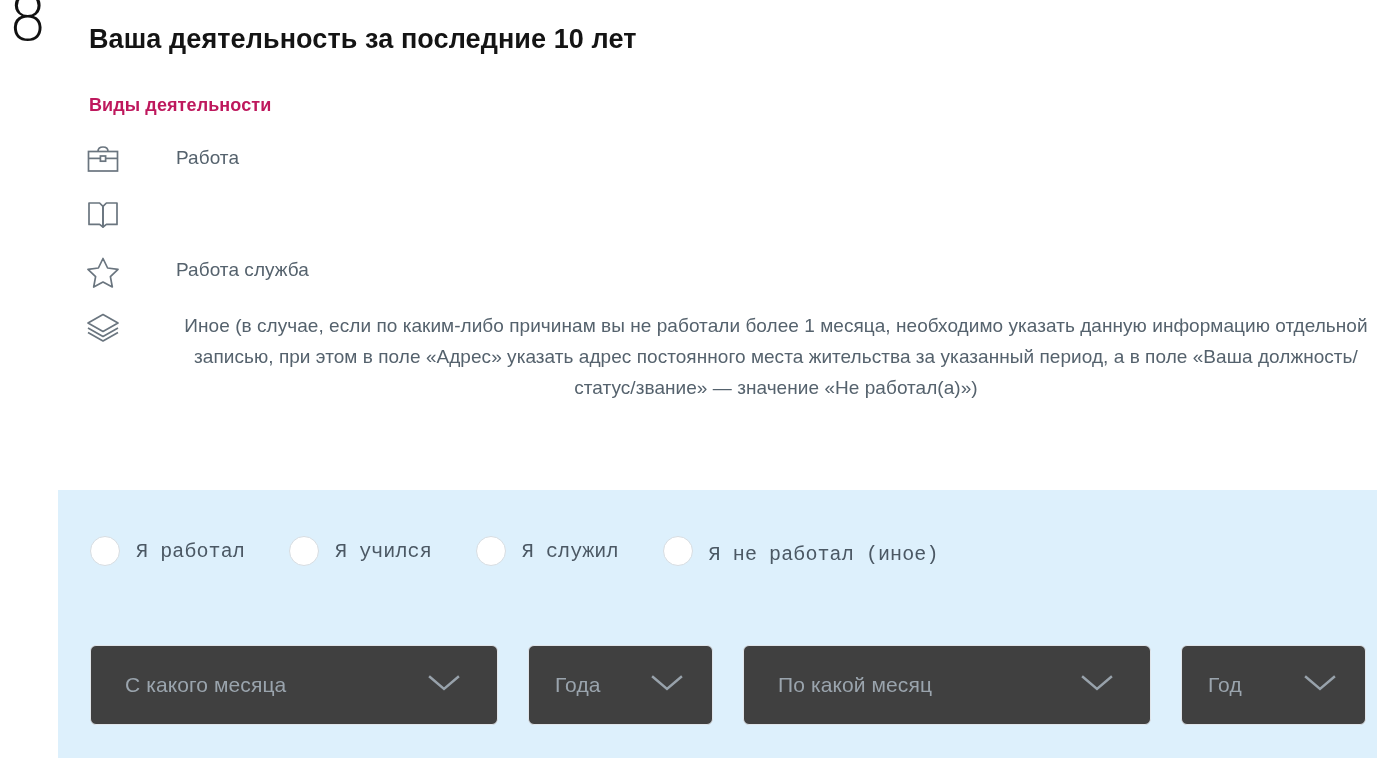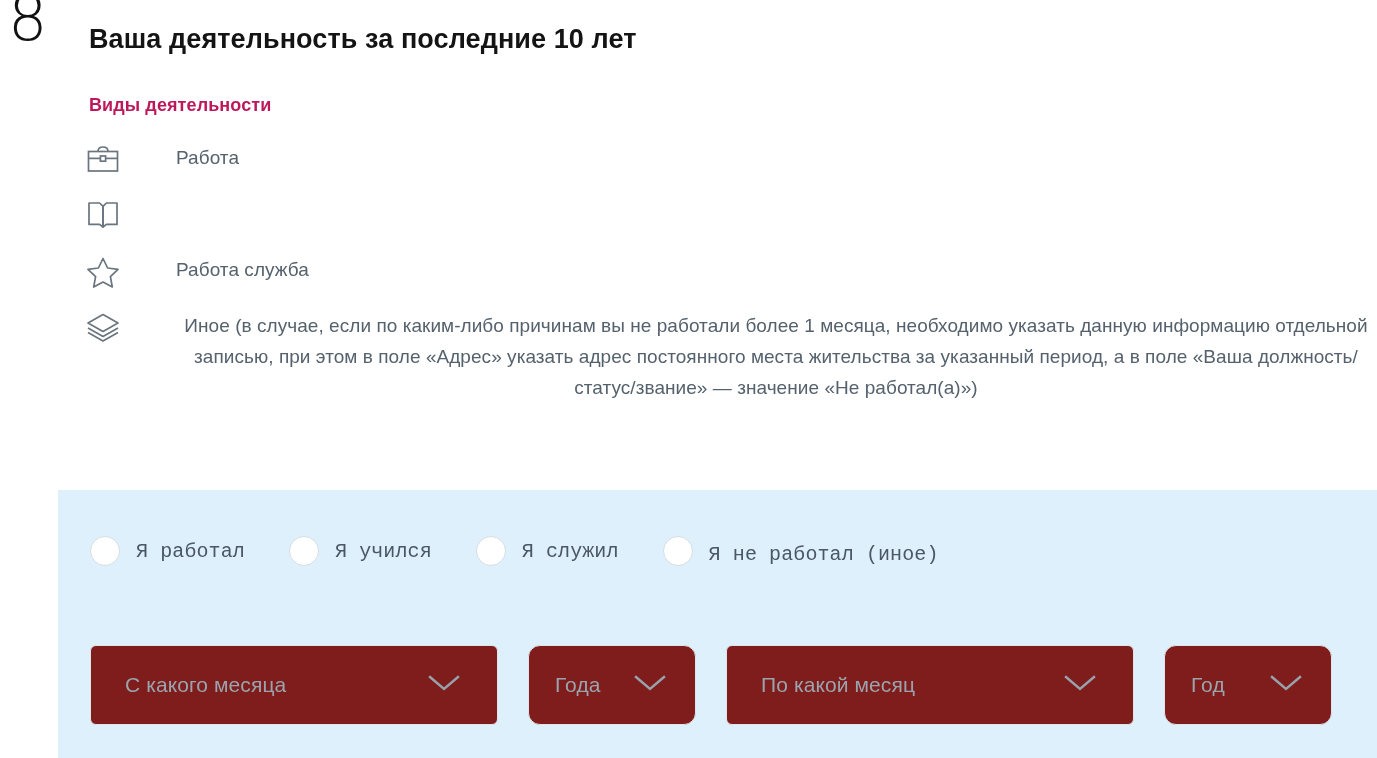--- a/index.html
+++ b/index.html
@@ -143,32 +143,32 @@
   .select-row {
     position: absolute;
     left: 32px;
     top: 155px;
     display: flex;
     align-items: center;
   }
   .select-box {
     position: relative;
     height: 80px;
-    background: #7f1d1d;
+    background: #404040;
     border: 1px solid #dfe4e9;
     border-radius: 6px;
     box-sizing: border-box;
     display: flex;
     align-items: center;
     margin-right: 30px;
     cursor: pointer;
   }
   .select-box:last-child { margin-right: 0; }
   .select-box.wide { width: 408px; }
-  .select-box.narrow { width: 168px; border-radius: 12px; }
+  .select-box.narrow { width: 185px; }
 
   .select-value {
     font-size: 21px;
     color: #9aa4ad;
     letter-spacing: 0.1px;
     white-space: nowrap;
   }
   .select-box.wide .select-value { margin-left: 34px; }
   .select-box.narrow .select-value { margin-left: 26px; }
 

